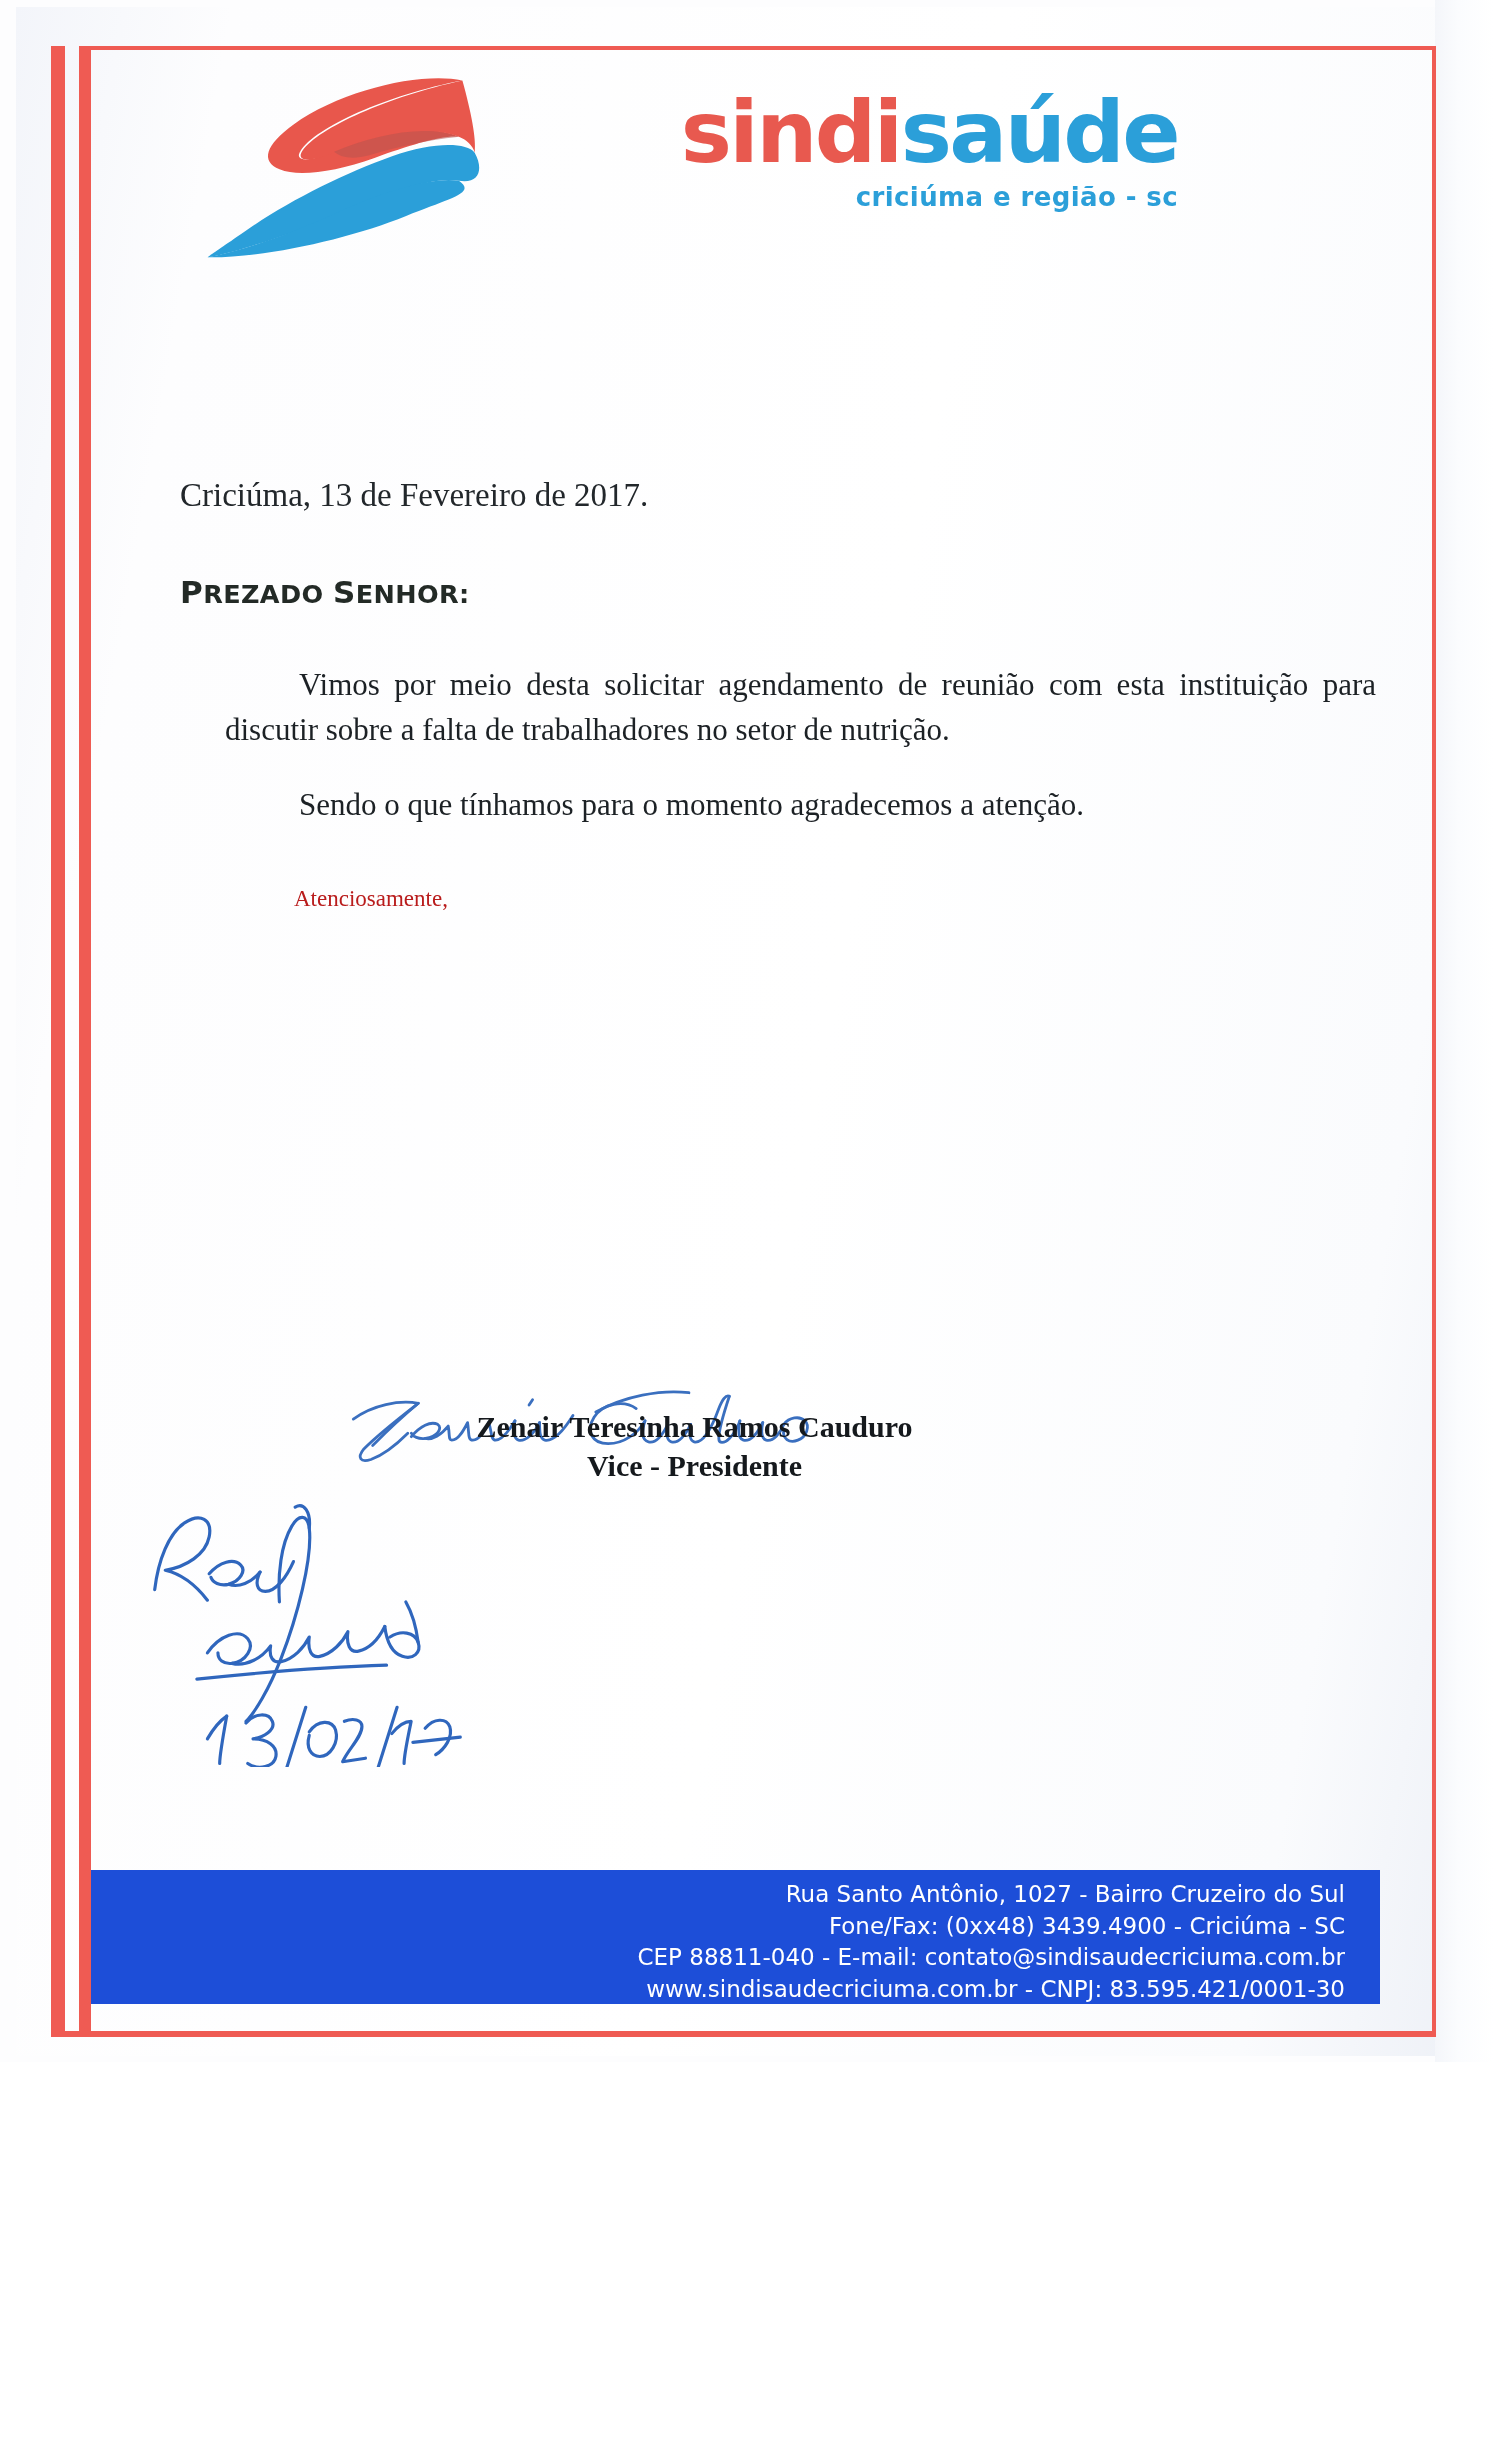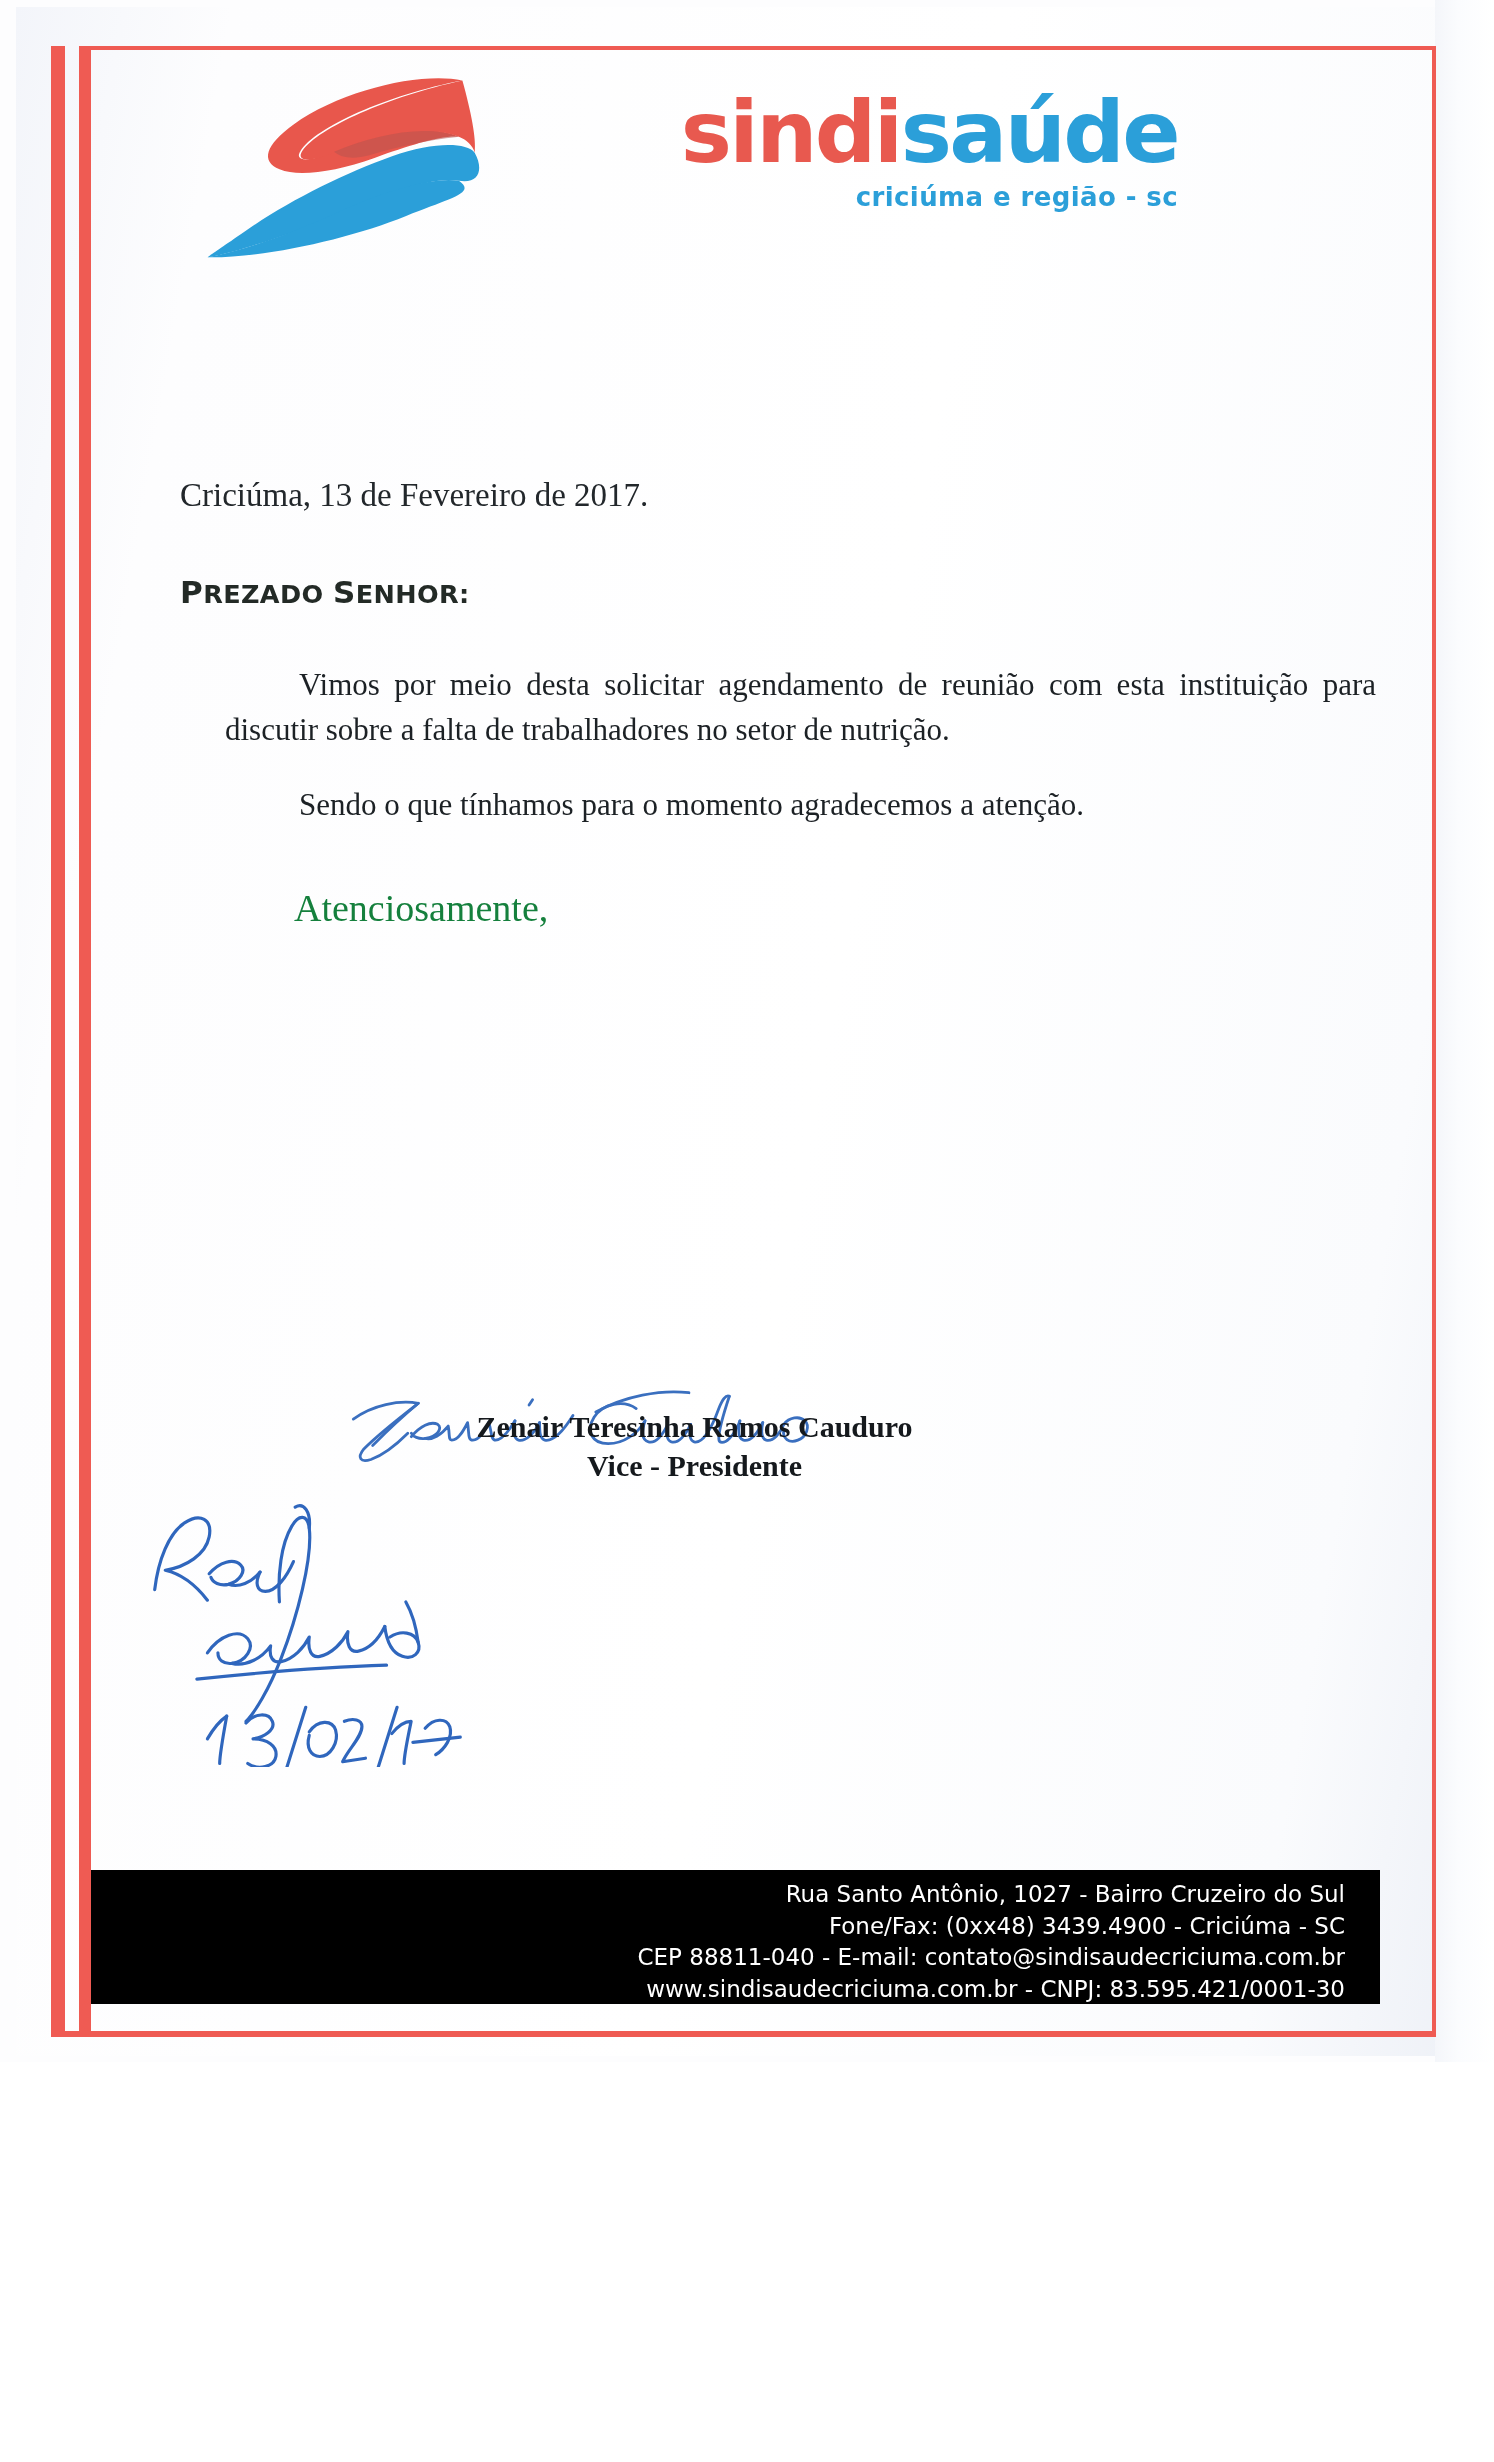--- a/index.html
+++ b/index.html
@@ -141,22 +141,22 @@
     color: #1c2125;
     margin-left: 45px;
   }
   #para-1 { text-indent: 74px; margin-top: 53px; }
   #para-2 { text-indent: 74px; margin-top: 30px; }
 
   #closing {
     margin-top: 58px;
     margin-left: 114px;
     font-family: "Liberation Serif", serif;
-    font-size: 38px;
-    color: #15803d;
+    font-size: 23px;
+    color: #b91c1c;
   }
 
   
   #signature-block {
     position: absolute;
     left: 290px;
     top: 1407px;
     width: 809px;
     text-align: center;
   }
@@ -195,21 +195,21 @@
     color: transparent;
   }
 
   
   #footer-band {
     position: absolute;
     left: 91px;
     top: 1870px;
     width: 1289px;
     height: 134px;
-    background: #000000;
+    background: #1d4ed8;
     box-sizing: border-box;
     padding: 8.8px 35px 0 0;
     text-align: right;
   }
   #footer-band div {
     font-family: "DejaVu Sans", sans-serif;
     font-size: 23px;
     line-height: 1.38;
     color: #ffffff;
     white-space: nowrap;

